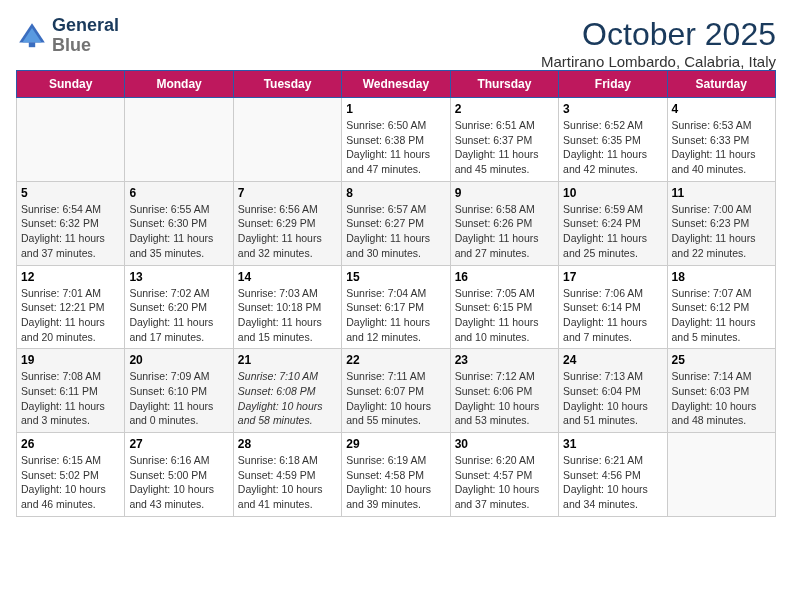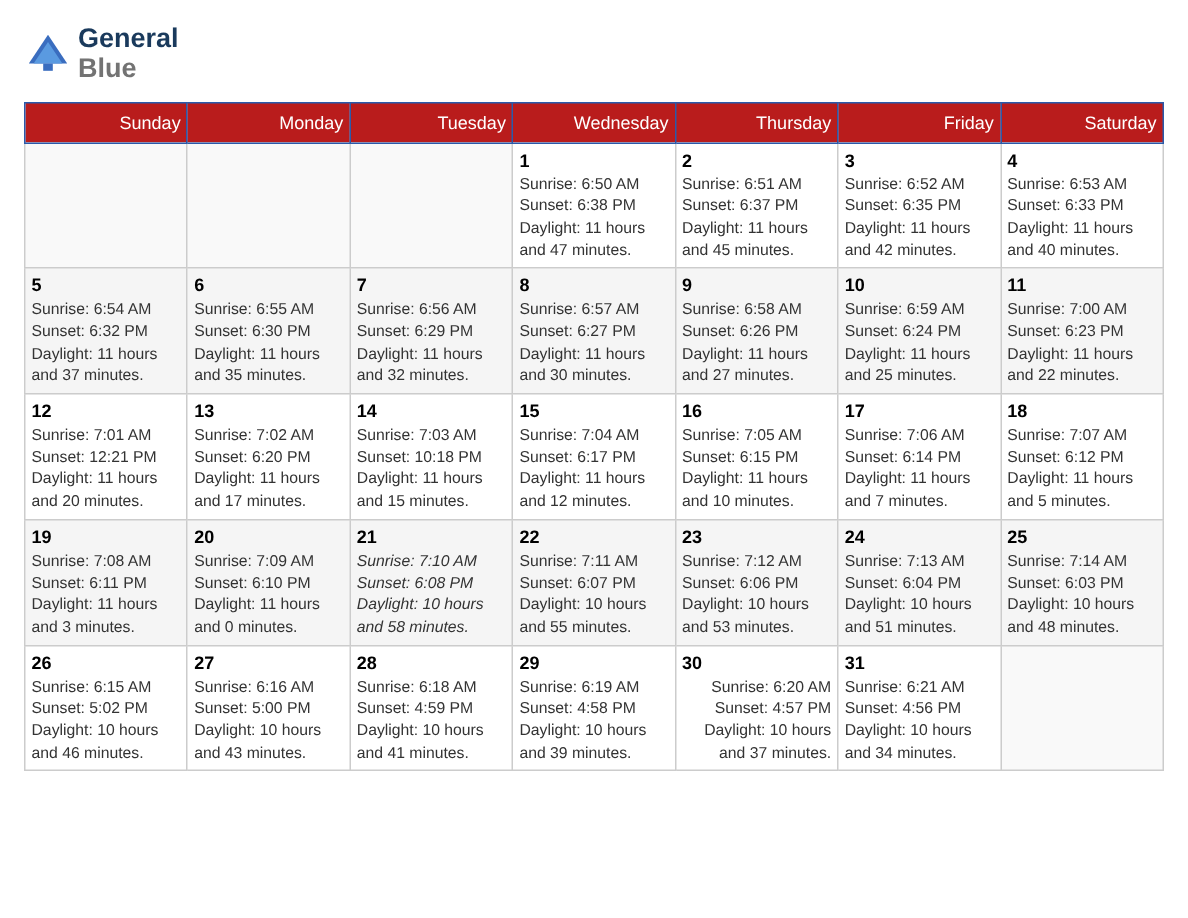--- a/index.html
+++ b/index.html
@@ -7,21 +7,20 @@
       font-family: Arial, sans-serif;
       background: #fff;
       width: 792px;
       min-height: 612px;
       padding: 16px;
     }
     .header {
       display: flex;
       justify-content: space-between;
       align-items: flex-start;
-      margin-bottom: 12px;
     }
     .logo {
       display: flex;
       align-items: center;
       gap: 4px;
     }
     .logo-text {
       font-size: 18px;
       font-weight: bold;
       color: #1a3a5c;
@@ -45,25 +44,25 @@
     .location {
       font-size: 15px;
       color: #333;
     }
     .calendar {
       width: 100%;
       border-collapse: collapse;
       font-size: 11px;
     }
     .calendar th {
-      background: #b91c1c;
+      background: #be185d;
       color: #fff;
       padding: 6px 4px;
-      text-align: right;
-      font-weight: normal;
+      text-align: center;
+      font-weight: bold;
       font-size: 12px;
       border: 1px solid #2a5aaa;
     }
     .calendar td {
       vertical-align: top;
       border: 1px solid #ccc;
       padding: 4px;
       width: 108px;
       min-height: 80px;
       background: #fff;
@@ -94,20 +93,24 @@
     <svg class="logo-icon" viewBox="0 0 40 40">
       <polygon points="20,4 36,28 4,28" fill="#3a6dbf"></polygon>
       <polygon points="20,10 32,28 8,28" fill="#5a9ae0"></polygon>
       <rect x="16" y="28" width="8" height="6" fill="#3a6dbf"></rect>
     </svg>
     <div class="logo-text">
       <div>General</div>
       <div><span>Blue</span></div>
     </div>
   </div>
+  <div class="title-block">
+    <div class="month-year">October 2025</div>
+    <div class="location">Martirano Lombardo, Calabria, Italy</div>
+  </div>
 </div>
 
 <table class="calendar">
   <thead>
     <tr>
     <th>Sunday</th>
         <th>Monday</th>
         <th>Tuesday</th>
         <th>Wednesday</th>
         <th>Thursday</th>
@@ -326,21 +329,21 @@
         </td>
         <td>
           <div class="day-num">29</div>
           <div class="day-info" style="white-space: pre-line;">Sunrise: 6:19 AM
 Sunset: 4:58 PM
 Daylight: 10 hours
 and 39 minutes.</div>
         </td>
         <td>
           <div class="day-num">30</div>
-          <div class="day-info" style="white-space: pre-line; text-align: right;">Sunrise: 6:20 AM
+          <div class="day-info" style="white-space: pre-line;">Sunrise: 6:20 AM
 Sunset: 4:57 PM
 Daylight: 10 hours
 and 37 minutes.</div>
         </td>
         <td>
           <div class="day-num">31</div>
           <div class="day-info" style="white-space: pre-line;">Sunrise: 6:21 AM
 Sunset: 4:56 PM
 Daylight: 10 hours
 and 34 minutes.</div>

